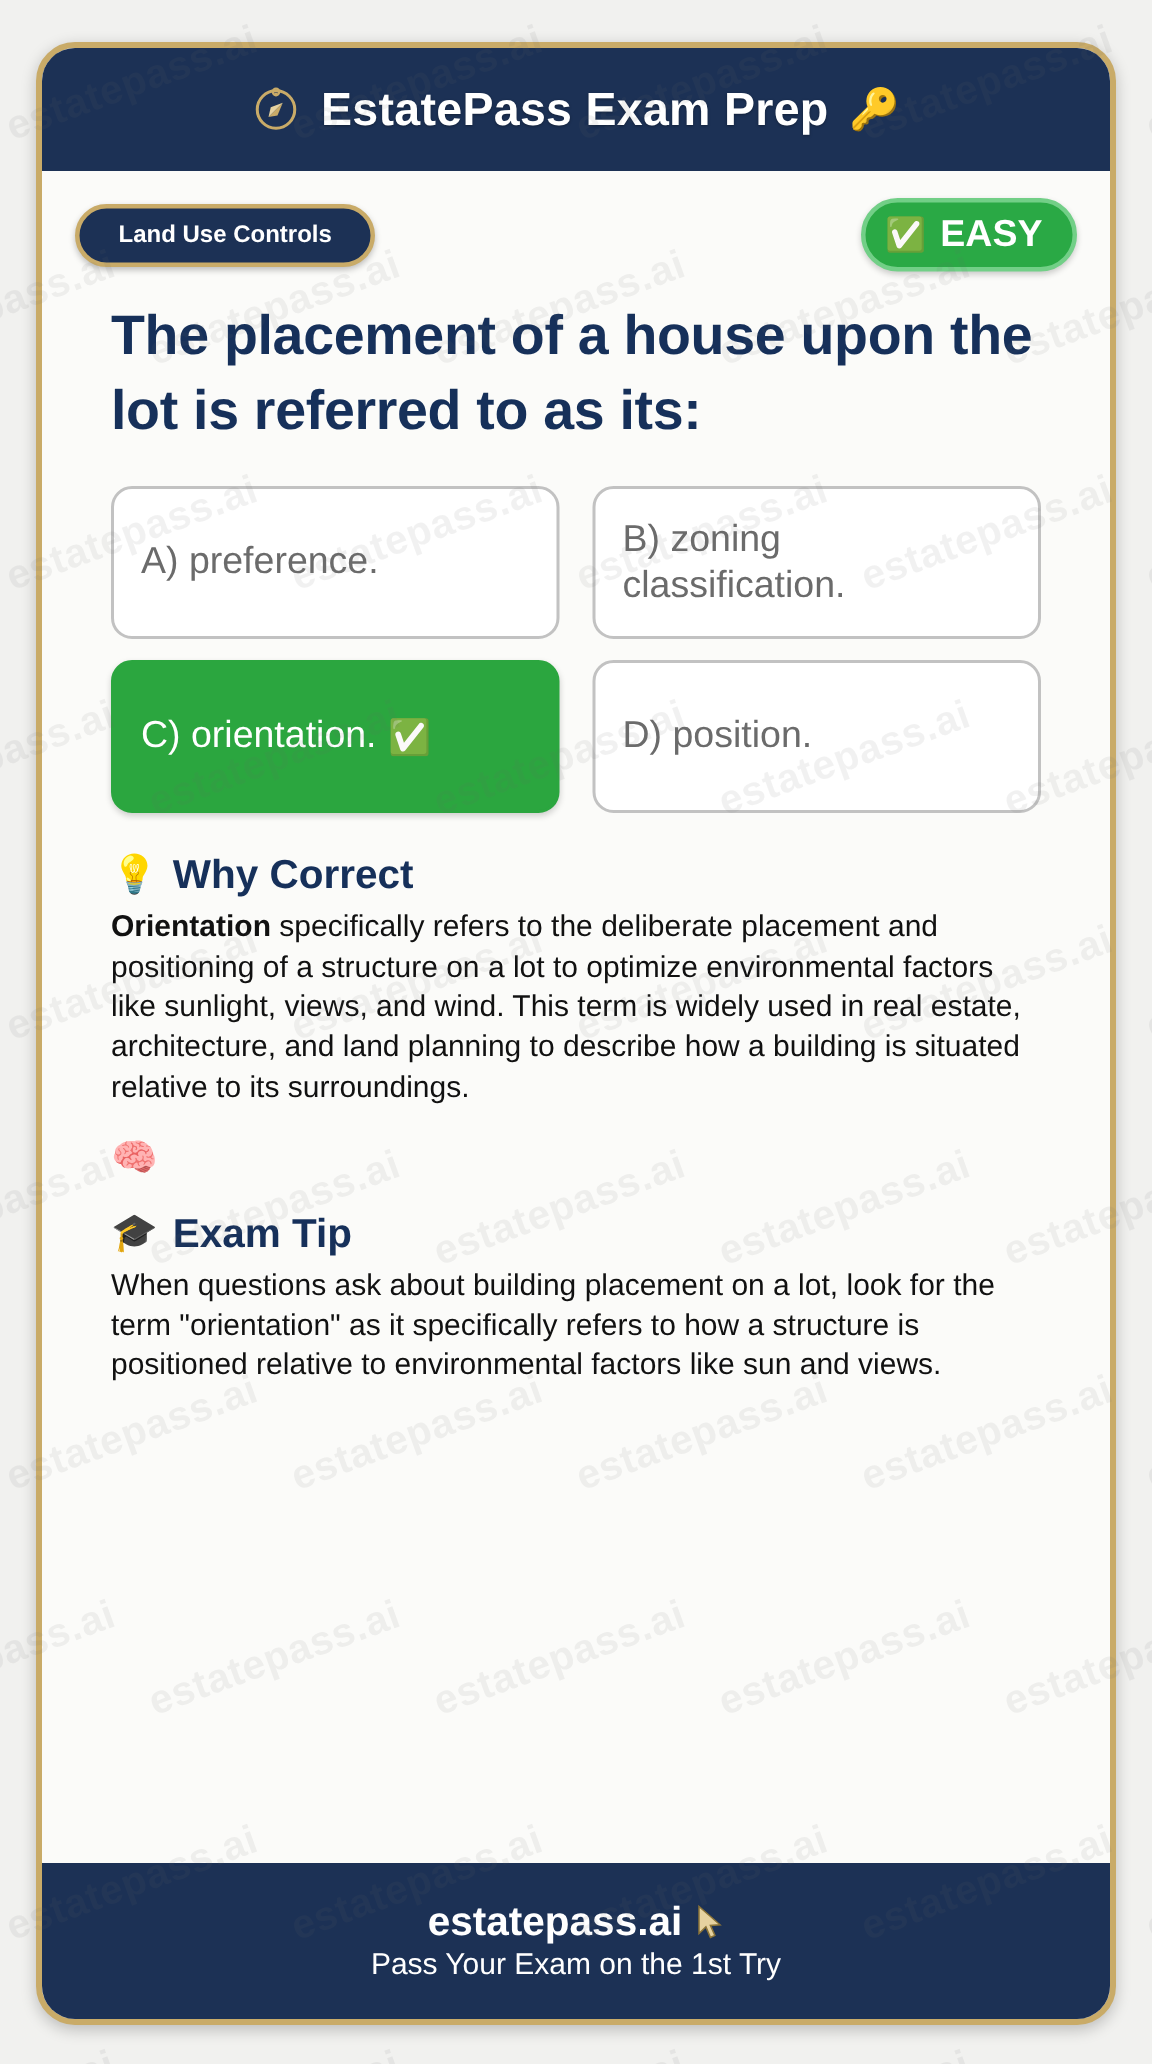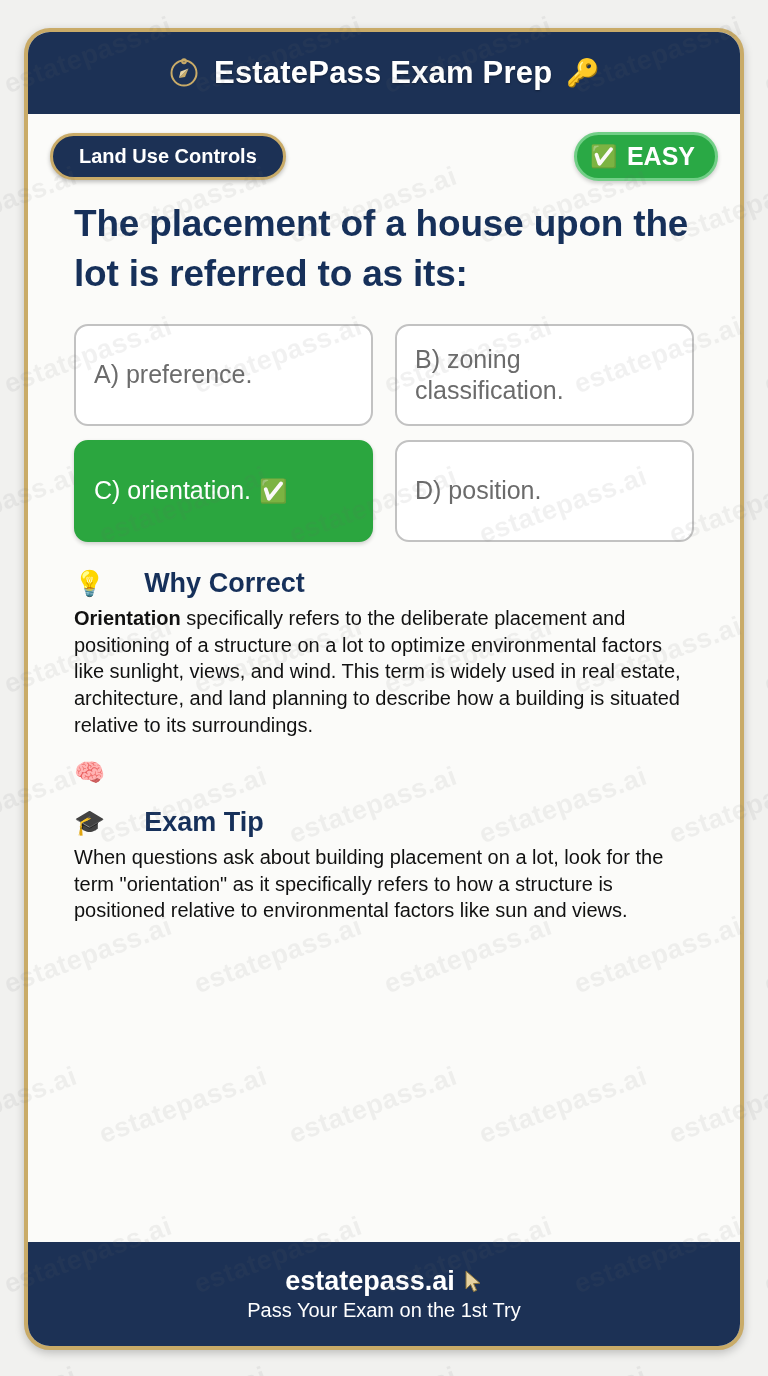--- a/index.html
+++ b/index.html
@@ -40,21 +40,21 @@
   .compass{width:32px;height:32px;display:block;}
   .key-emoji{font-size:27px;line-height:1;}
 
   
   #meta-row{
     display:flex;align-items:center;justify-content:space-between;
     padding:18px 22px 4px 22px;
   }
   #category-pill{
     background:#1c3155;border:3px solid #c9ab68;border-radius:28px;
-    padding:9px 26px;color:#ffffff;font-size:20px;font-weight:700;
+    padding:9px 26px;color:#ffffff;font-size:16px;font-weight:700;
     box-shadow:0 2px 4px rgba(0,0,0,.25);
     white-space:nowrap;
   }
   #difficulty-badge{
     background:#2aa945;border:3px solid #72cf87;border-radius:26px;
     padding:7px 20px 7px 14px;
     display:flex;align-items:center;gap:9px;
     color:#ffffff;font-size:25px;font-weight:700;
     box-shadow:0 2px 4px rgba(0,0,0,.2);
   }
@@ -85,21 +85,21 @@
   }
   .option .ok{font-size:23px;line-height:1;}
 
   
   #sections{margin:26px 46px 0 46px;}
   .sec{margin-bottom:22px;}
   .sec-head{
     display:flex;align-items:center;gap:10px;margin-bottom:6px;
   }
   .sec-emoji{font-size:25px;line-height:1;}
-  .sec-title{color:#16305a;font-size:27px;font-weight:700;margin-left:29px;}
+  .sec-title{color:#16305a;font-size:27px;font-weight:700;}
   .sec-body{color:#111111;font-size:20px;line-height:1.33;}
   .sec-body b{font-weight:700;}
 
   
   #footer{
     position:absolute;left:0;bottom:0;width:100%;height:104px;
     background:#1c3155;
     display:flex;flex-direction:column;align-items:center;justify-content:center;gap:2px;
   }
   .foot-top{display:flex;align-items:center;gap:8px;}

